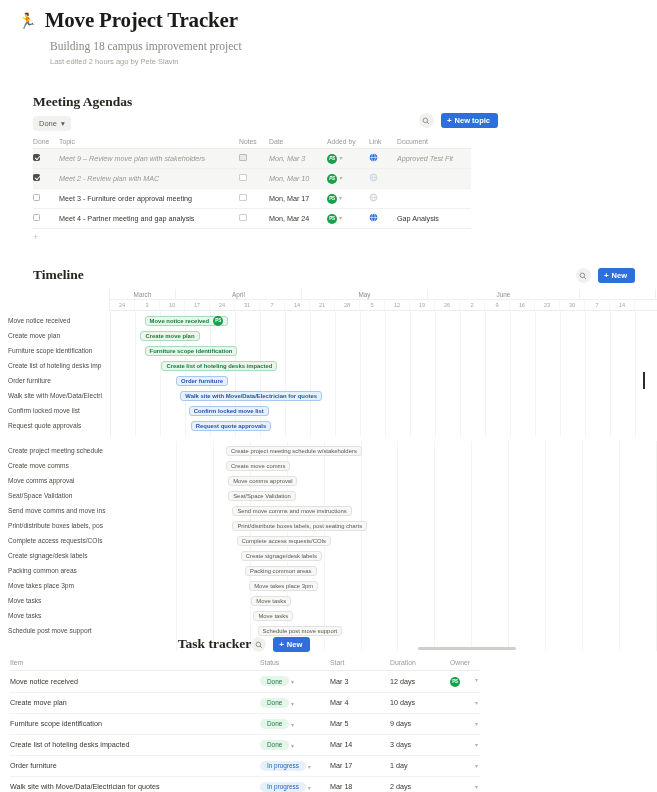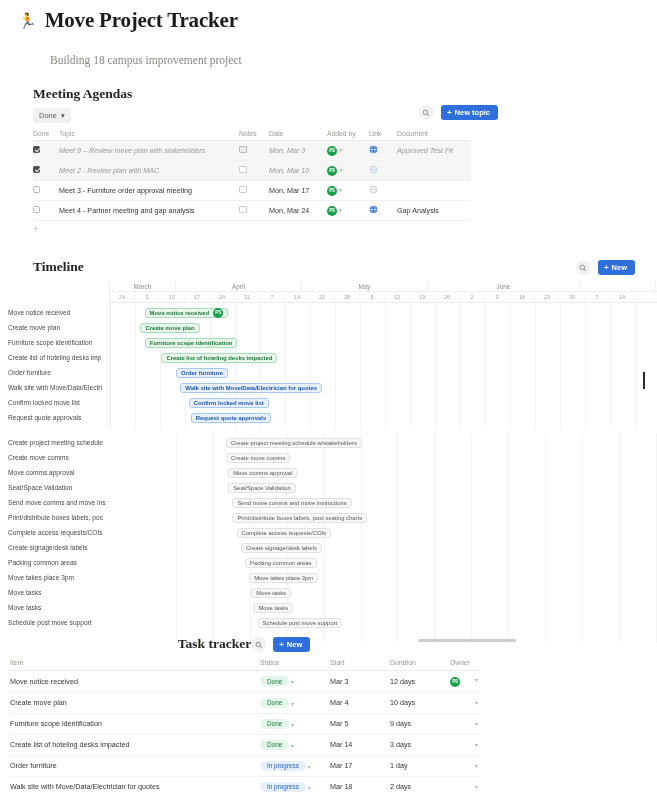--- a/index.html
+++ b/index.html
@@ -17,21 +17,21 @@
   .title-row { display: flex; align-items: center; gap: 8px; }
   .title-emoji { font-size: 15px; line-height: 1; filter: saturate(1.1); }
   .doc-title {
     font-family: "Liberation Serif", serif;
     font-size: 21px; font-weight: bold; letter-spacing: -0.2px;
     color: #1c1b18;
     text-align: center;
   }
   .doc-sub {
     font-family: "Liberation Serif", serif;
-    font-size: 11.5px; color: #8a8881; margin: 21px 0 0 32px;
+    font-size: 11.5px; color: #8a8881; margin: 7px 0 0 32px;
   }
   .doc-meta { font-size: 7.5px; color: #a5a39c; margin: 5px 0 0 32px; }
 
   
   .section { margin-left: 33px; }
   .section-title {
     font-family: "Liberation Serif", serif;
     font-size: 13.5px; font-weight: bold; color: #25241f;
   }
   .section-head {
@@ -175,23 +175,24 @@
 <body>
 
 <div class="page">
 
   <div class="doc-header">
     <div class="title-row">
       <span class="title-emoji">🏃</span>
       <span class="doc-title">Move Project Tracker</span>
     </div>
     <div class="doc-sub">Building 18 campus improvement project</div>
+    <div class="doc-meta">Last edited 2 hours ago by Pete Slavin</div>
   </div>
 
-  <div class="section" style="margin-top:20px;">
+  <div class="section" style="margin-top:28px;">
     <div class="section-head" style="width:455px;">
       <div class="section-title">Meeting Agendas</div>
     </div>
 
     <div class="chip-row" style="width:455px; position:relative;">
       <span class="chip">
         <span>Done</span>
         <span>▾</span>
       </span>
       <div class="head-actions" style="position:absolute; right:-10px; top:-3px;">

